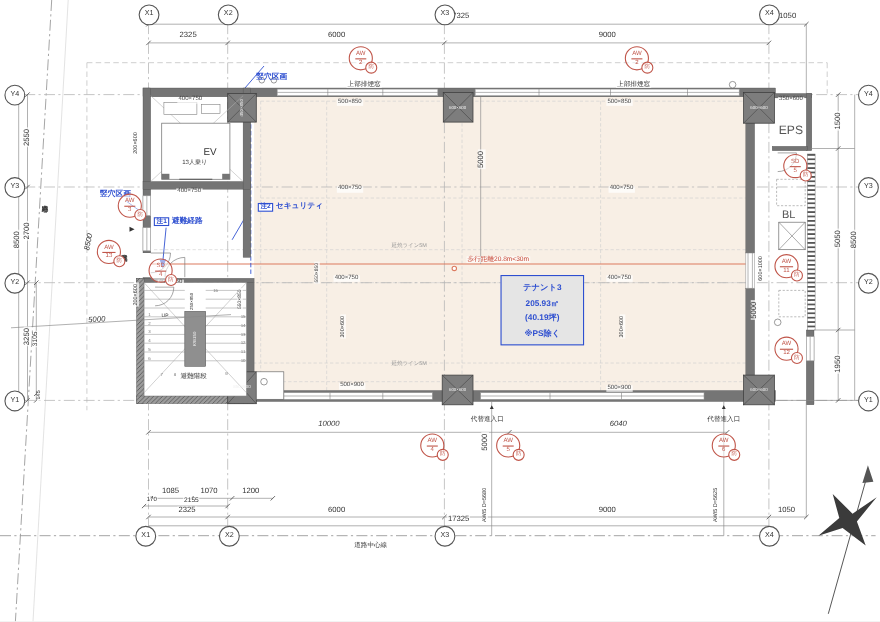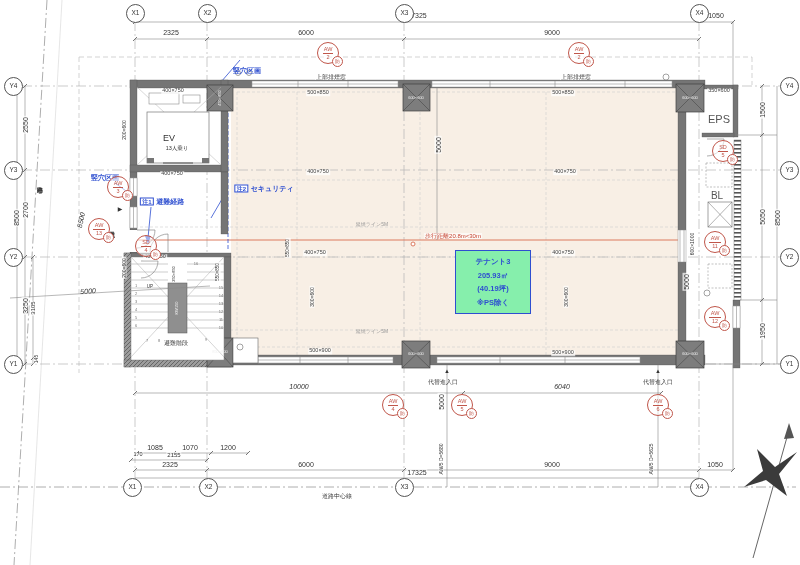--- a/index.html
+++ b/index.html
@@ -16,21 +16,21 @@
   .red{color:#c74634;background:rgba(255,255,255,.6);}
   .gray{color:#999;background:none;}
   .dk{color:#555;}
   .white{color:#f0f0f0;background:none;}
   .vjp{writing-mode:vertical-rl;text-orientation:upright;transform:translate(-50%,-50%);background:none;line-height:1;}
   .step{position:absolute;font-size:4px;color:#777;transform:translate(-50%,-50%);line-height:1;z-index:5;}
   .bubble{position:absolute;width:17px;height:17px;border:1px solid #555;border-radius:50%;font-size:6.5px;line-height:16px;text-align:center;color:#333;background:#fff;z-index:6;}
   .marker{position:absolute;width:20px;height:20px;border:1px solid #c0564a;border-radius:50%;display:flex;flex-direction:column;align-items:center;justify-content:center;color:#c0564a;font-size:5.5px;line-height:1.15;background:rgba(255,255,255,.55);z-index:7;}
   .mn{border-top:1px solid #c0564a;padding:0 3px;}
   .mb{position:absolute;left:14px;top:13px;width:9px;height:9px;border:1px solid #c0564a;border-radius:50%;font-size:5px;line-height:8px;text-align:center;background:#fff;color:#c0564a;}
-  .tenant-box{position:absolute;width:74px;border:1.3px solid #2e4fd0;background:#86efac;color:#2e4fd0;font-size:7.5px;font-weight:bold;text-align:center;padding:4px 0;line-height:1.8;z-index:8;}
+  .tenant-box{position:absolute;width:74px;border:1.3px solid #2e4fd0;background:#e5e5e5;color:#2e4fd0;font-size:7.5px;font-weight:bold;text-align:center;padding:4px 0;line-height:1.8;z-index:8;}
   .ntag{border:1px solid #2e4fd0;color:#2e4fd0;font-weight:bold;padding:0 1.5px;margin-right:2px;font-size:6px;background:#fff;}
 </style>
 </head>
 <body>
 
 <div class="canvas">
 
 <svg width="800" height="565" viewBox="0 0 800 565">
   <defs>
     <pattern id="hg" width="4" height="4" patternUnits="userSpaceOnUse">
@@ -286,21 +286,21 @@
 <span class="lbl rot f45" style="left:218px;top:272px">550×850</span>
 <span class="lbl rot f5" style="left:692px;top:244px">600×1000</span>
 <span class="lbl rot f4 nobg" style="left:174px;top:274px">250×850</span>
 <span class="lbl rot f4 white" style="left:220px;top:98px">450×850</span>
 <span class="lbl f4 white" style="left:416px;top:98px">600×600</span>
 <span class="lbl f4 white" style="left:690px;top:98px">600×600</span>
 <span class="lbl f4 white" style="left:416px;top:354px">600×600</span>
 <span class="lbl f4 white" style="left:690px;top:354px">600×600</span>
 <span class="lbl f4 white" style="left:220px;top:352px">850×800</span>
 
-<span class="lbl f9 nobg" style="left:169px;top:138px">EV</span>
+<span class="lbl f9 nobg" style="left:191px;top:138px">EV</span>
 <span class="lbl f55 nobg" style="left:177px;top:149px">13人乗り</span>
 <span class="lbl f11 dk nobg" style="left:719px;top:119px">EPS</span>
 <span class="lbl f10 dk nobg" style="left:717px;top:196px">BL</span>
 <span class="lbl f6 nobg" style="left:176px;top:343px">避難階段</span>
 <span class="lbl rot f4 white" style="left:177px;top:308px">KW150</span>
 <span class="lbl f45 nobg" style="left:150px;top:287px">UP</span>
 
 <span class="step" style="left:136px;top:286px">1</span>
 <span class="step" style="left:136px;top:294px">2</span>
 <span class="step" style="left:136px;top:302px">3</span>

